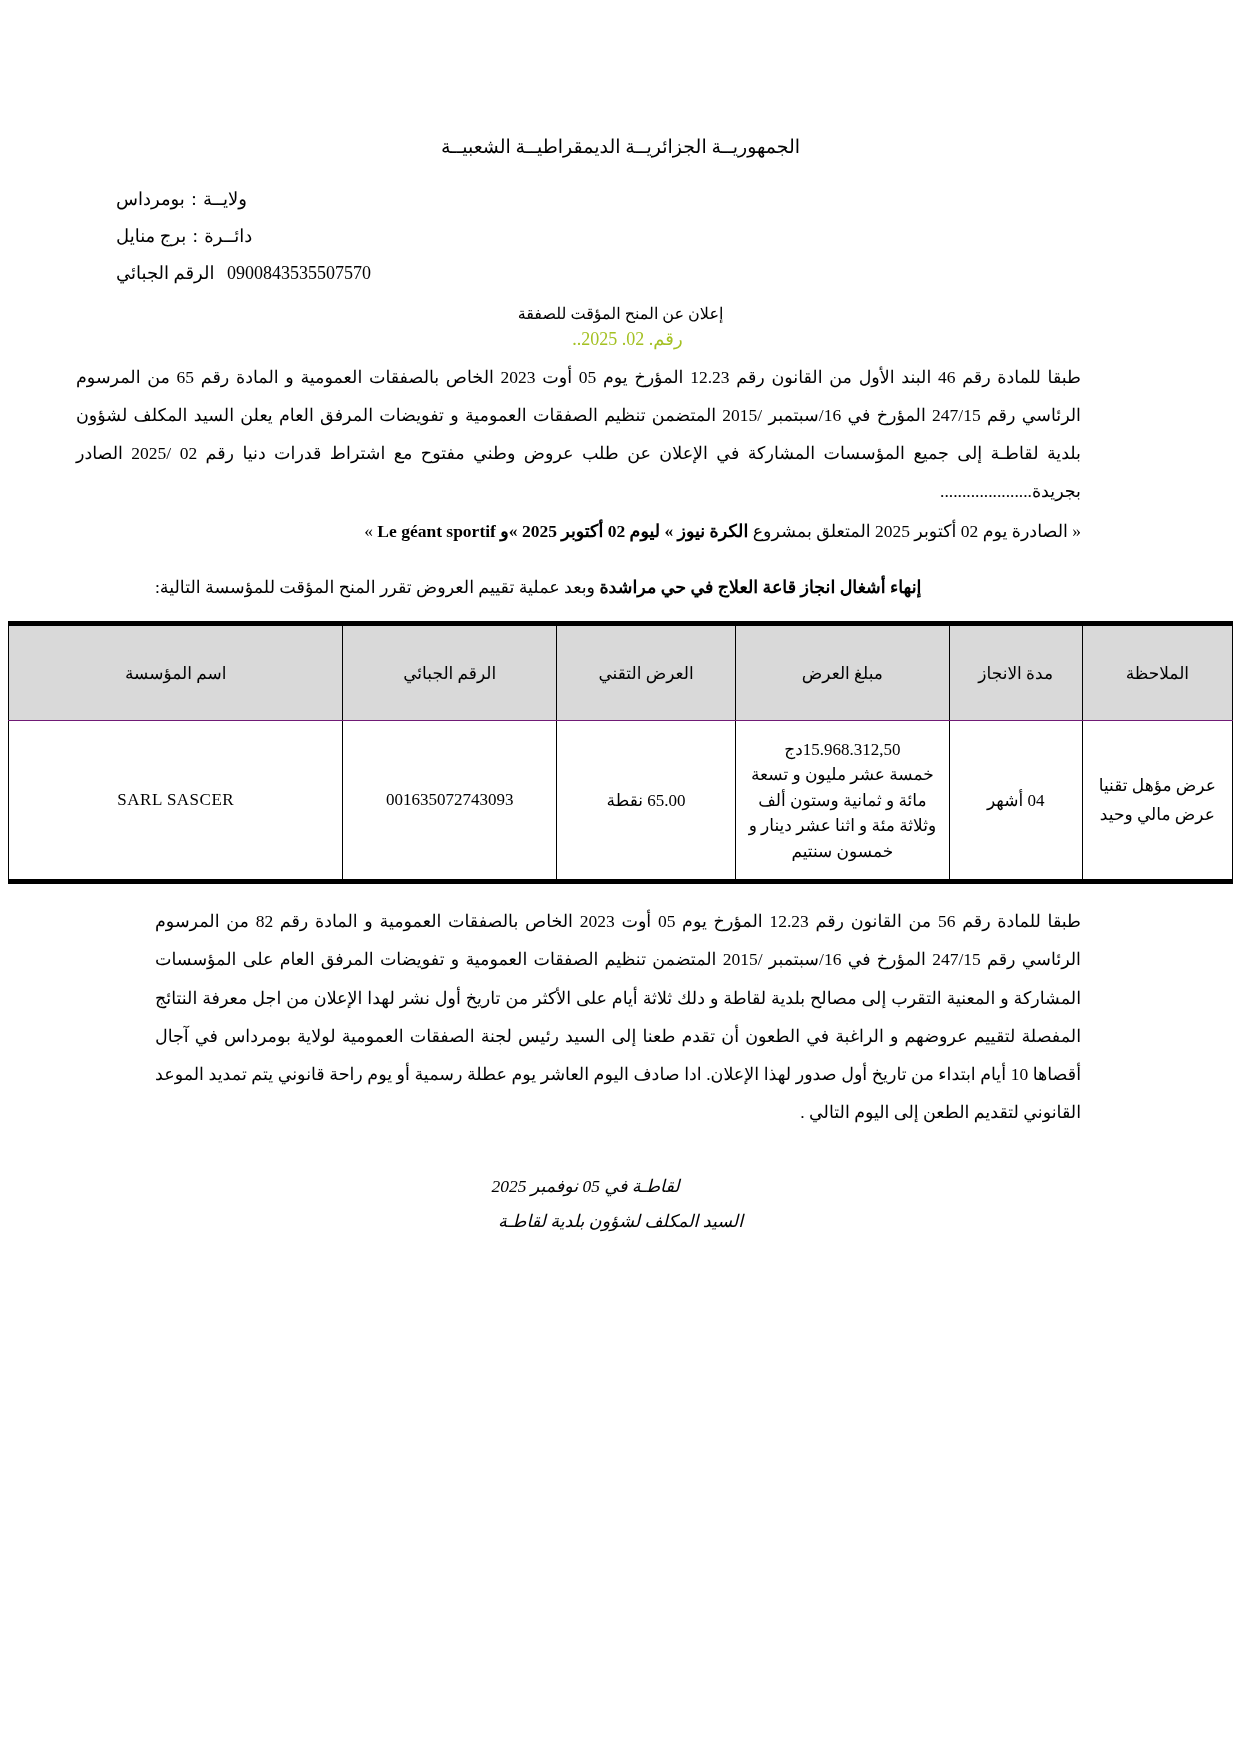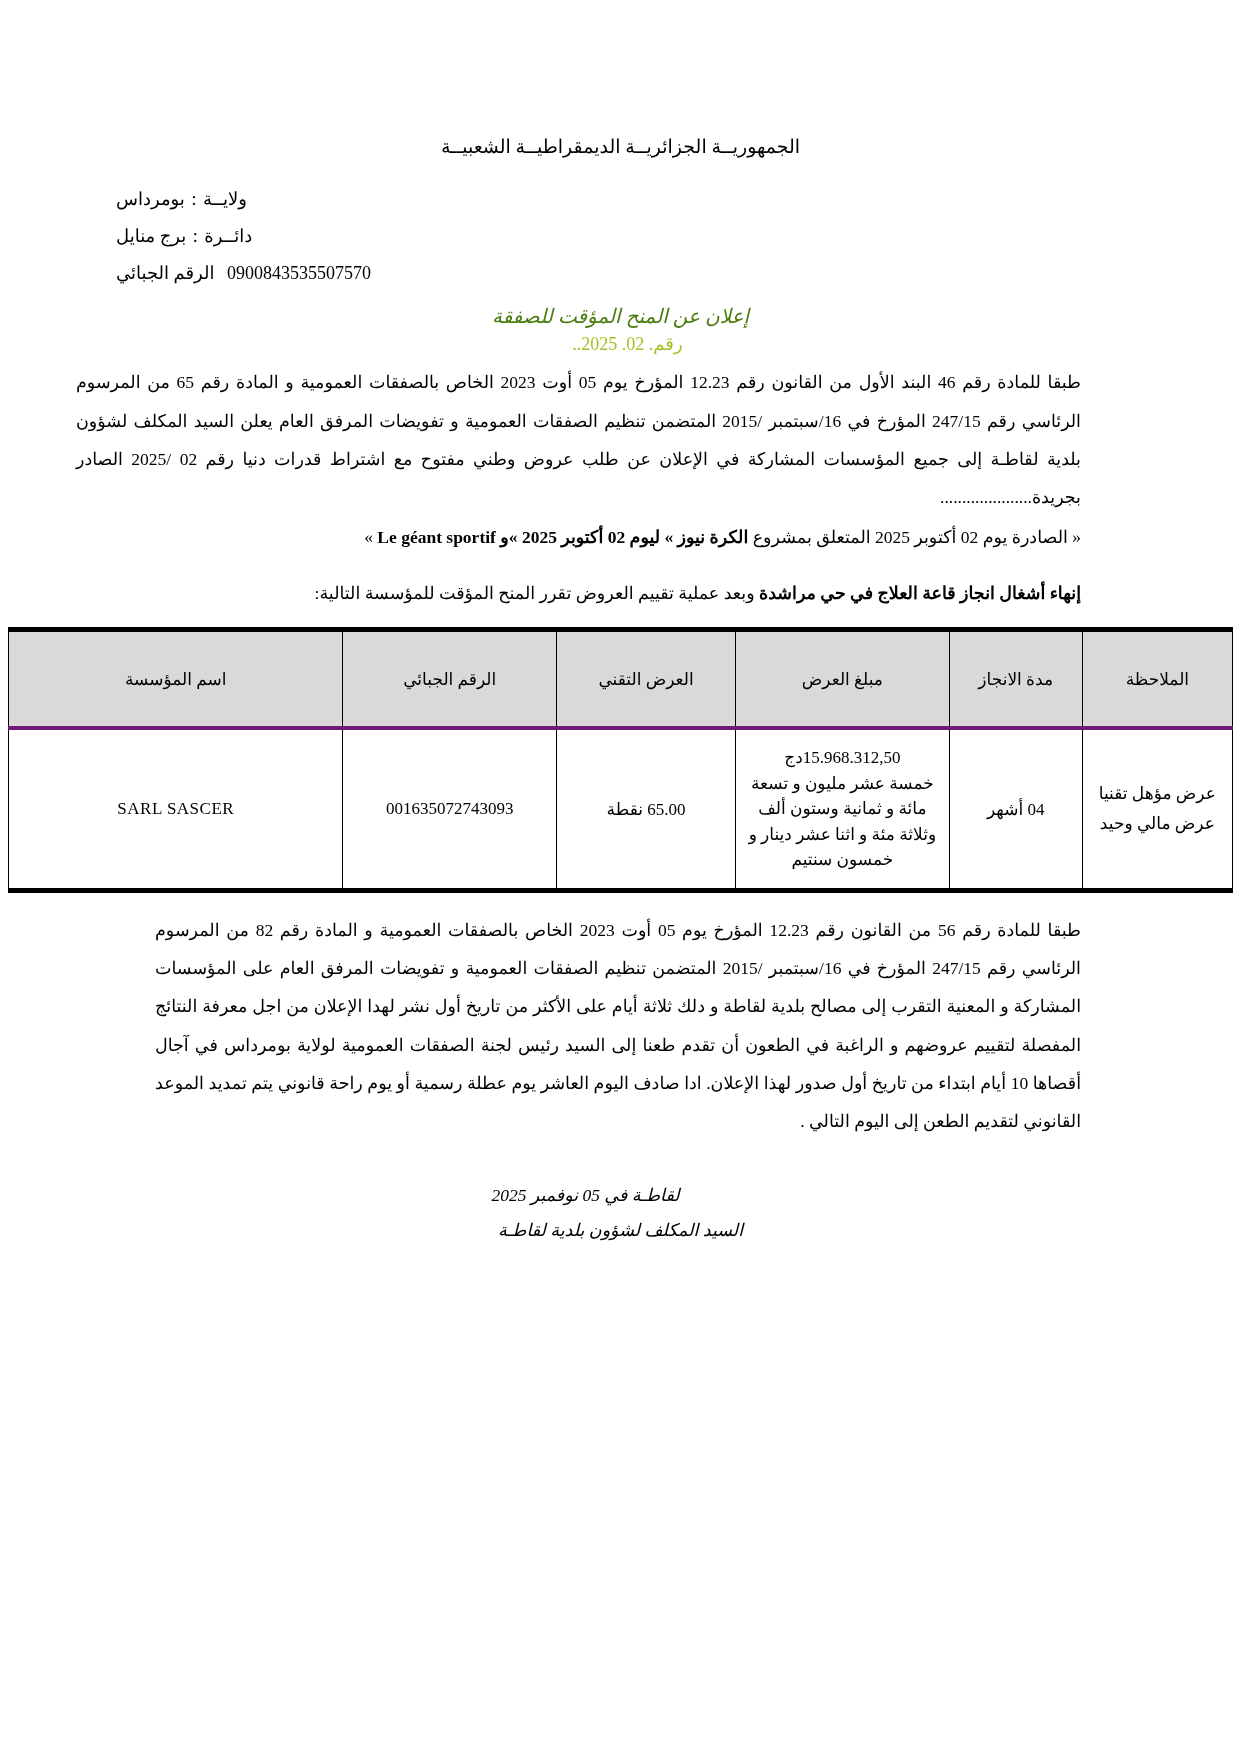--- a/index.html
+++ b/index.html
@@ -55,24 +55,23 @@
     white-space: nowrap;
   }
 
   
   .green-title-wrap {
     text-align: center;
     margin-top: 10px;
     line-height: 1.45;
   }
   .green-title {
-    color: #4d7c0f;
-    font-size: 20px;
-    display: block;
-    font-style: italic;
+    color: #000000;
+    font-size: 16px;
+    display: block;
   }
   .green-subtitle {
     color: #a4c123;
     font-size: 18px;
     display: block;
     padding-left: 14px;
   }
 
   
   .body-par {
@@ -85,21 +84,21 @@
   }
   .body-par.tight { margin-top: 2px; }
   .b { font-weight: bold; }
   .lat { font-family: "Liberation Serif", serif; direction: ltr; unicode-bidi: embed; font-weight: bold; }
 
   .intro-table-line {
     margin: 20px 160px 0 155px;
     font-size: 17.5px;
     line-height: 2.0;
     direction: rtl;
-    text-align: right;
+    text-align: left;
     font-family: Liberation Serif, serif;
   }
 
   
   .tbl-wrap {
     margin: 16px 8px 0 8px;
   }
   table.award {
     border-collapse: collapse;
     width: 100%;
@@ -111,21 +110,21 @@
     vertical-align: middle;
     text-align: center;
     padding: 4px 6px;
     font-weight: normal;
   }
   table.award thead th {
     background: #d9d9d9;
     font-size: 17px;
     height: 86px;
     border-top: 5px solid #000;
-    border-bottom: 4px solid #701a75;
+    border-bottom: 1px solid #701a75;
   }
   table.award tbody td {
     font-size: 17px;
     height: 150px;
     border-bottom: 5px solid #000;
   }
   .col-note   { width: 12.0%; }
   .col-dur    { width: 10.5%; }
   .col-amount { width: 17.5%; }
   .col-tech   { width: 14.5%; }

